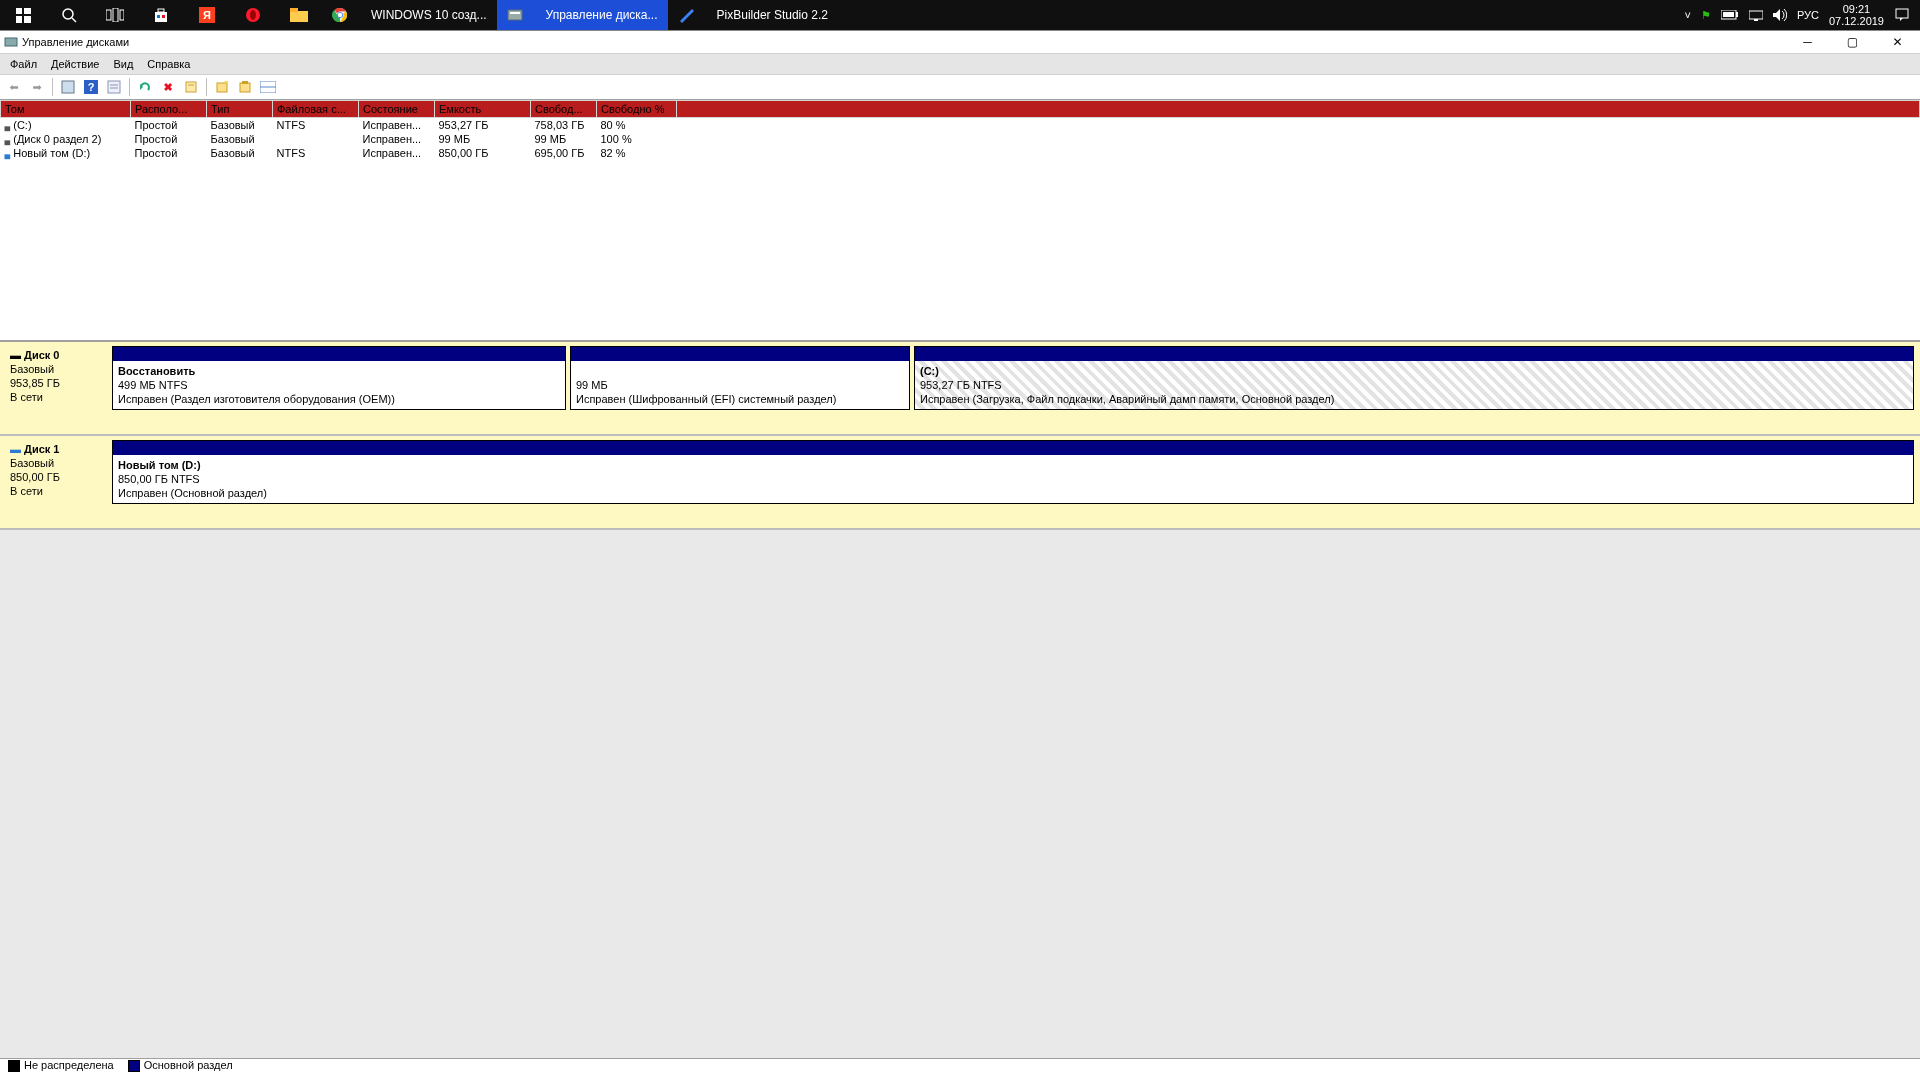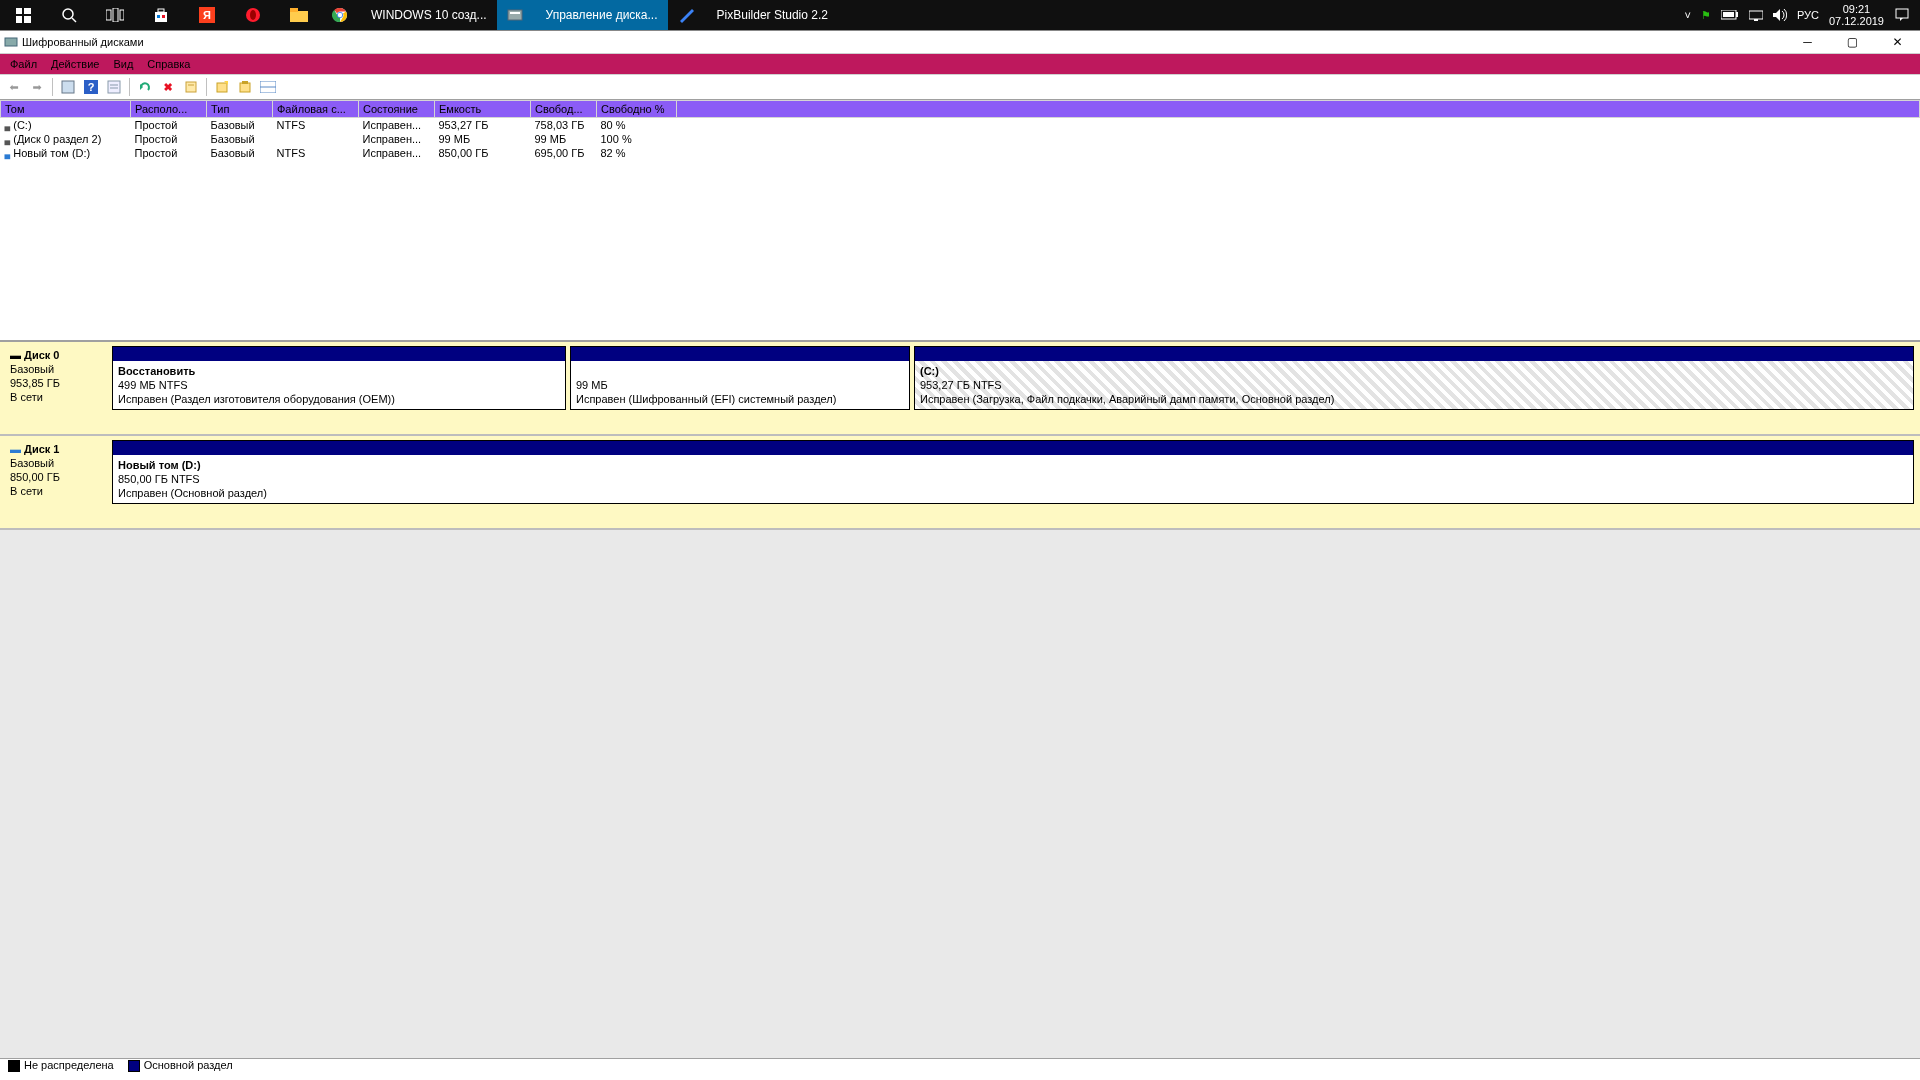--- a/index.html
+++ b/index.html
@@ -1,35 +1,35 @@
 <!DOCTYPE html>
 <html><head>
 <meta charset="utf-8">
 <style>
 html,body{margin:0;padding:0;font-family:"Segoe UI",Tahoma,sans-serif;font-size:11px;background:#000;color:#000;width:1920px;height:1080px;overflow:hidden}
 .taskbar{height:30px;background:#101010;color:#fff;display:flex;align-items:center;font-size:12px}
 .taskbar .tb-btn{width:46px;height:30px;display:flex;align-items:center;justify-content:center;color:#fff}
 .taskbar .tb-item{height:30px;display:flex;align-items:center;padding:0 10px;gap:23px;max-width:170px;white-space:nowrap;overflow:hidden;text-overflow:ellipsis}
-.taskbar .tb-item.active{background:#0369a1}
+.taskbar .tb-item.active{background:#1d4ed8}
 .taskbar .spacer{flex:1}
 .tray{display:flex;align-items:center;gap:10px;padding:0 10px;color:#fff;font-size:11px}
 .tray .clock{text-align:center;line-height:12px}
 .window{position:absolute;left:0;top:30px;width:1920px;height:1050px;background:#fff;display:flex;flex-direction:column;border-top:1px solid #888}
 .titlebar{height:22px;background:#fff;display:flex;align-items:center;padding-left:4px;border-bottom:1px solid #d0d0d0}
 .titlebar .title{margin-left:4px}
 .titlebar .wbtns{margin-left:auto;display:flex}
 .titlebar .wbtn{width:45px;height:22px;display:flex;align-items:center;justify-content:center;font-size:12px}
-.menubar{height:20px;display:flex;align-items:center;gap:2px;padding-left:4px;border-bottom:1px solid #d0d0d0;background:#be185d}
+.menubar{height:20px;display:flex;align-items:center;gap:2px;padding-left:4px;border-bottom:1px solid #d0d0d0;background:#e5e5e5}
 .menubar span{padding:2px 6px}
 .toolbar{height:24px;display:flex;align-items:center;gap:3px;padding-left:4px;border-bottom:1px solid #a0a0a0;background:#fff}
 .toolbar .tbtn{width:18px;height:18px;display:flex;align-items:center;justify-content:center;border:1px solid transparent}
 .toolbar .sep{width:1px;height:18px;background:#c0c0c0;margin:0 2px}
 .volumes{height:240px;overflow:auto;background:#fff;border-bottom:2px solid #a0a0a0}
 table.vt{border-collapse:collapse;width:100%;table-layout:fixed;font-size:11px}
-table.vt th{background:#8b5cf6;text-align:left;font-weight:400;padding:2px 4px;border:1px solid #d4d4d4;white-space:nowrap;overflow:hidden;text-overflow:ellipsis}
+table.vt th{background:#b91c1c;text-align:left;font-weight:400;padding:2px 4px;border:1px solid #d4d4d4;white-space:nowrap;overflow:hidden;text-overflow:ellipsis}
 table.vt td{padding:1px 4px;white-space:nowrap;overflow:hidden;text-overflow:ellipsis}
 .disk-area{flex:0 0 auto;background:#e9e9e9;padding:0}
 .disk-row{display:flex;border-bottom:2px solid #bdbdbd;background:#fef9c3;min-height:84px;align-items:flex-start;padding:4px 6px;gap:4px}
 .disk-label{width:94px;padding:2px 4px;font-size:11px;line-height:14px}
 .disk-label b{font-weight:700}
 .part{border:1px solid #000;background:#fff;display:flex;flex-direction:column}
 .part .bar{height:14px;background:#000080}
 .part .body{padding:3px 5px;font-size:11px;line-height:14px}
 .part.hatched .body{background:repeating-linear-gradient(45deg,#fff,#fff 4px,#e3e3e3 4px,#e3e3e3 8px)}
 .filler{flex:1;background:#e9e9e9}
@@ -159,21 +159,21 @@
   </div>
 </div>
 
 <div class="window">
   <div class="titlebar">
     <span class="ico">
         <svg width="14" height="14">
           <rect x="1" y="3" width="12" height="8" fill="#8aa" stroke="#467"></rect>
         </svg>
       </span>
-    <span class="title">Шифрованный дисками</span>
+    <span class="title">Управление дисками</span>
     <div class="wbtns">
       <div class="wbtn">─</div>
       <div class="wbtn">▢</div>
       <div class="wbtn">✕</div>
     </div>
   </div>
   <div class="menubar">
     <span>Файл</span>
     <span>Действие</span>
     <span>Вид</span>

